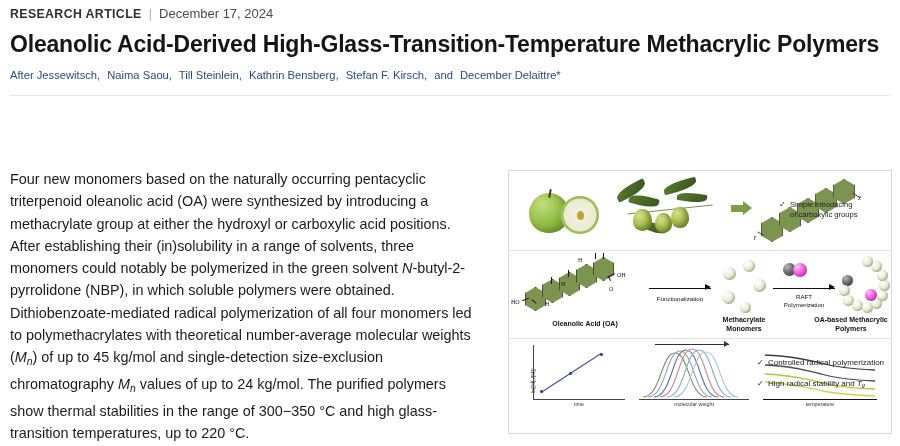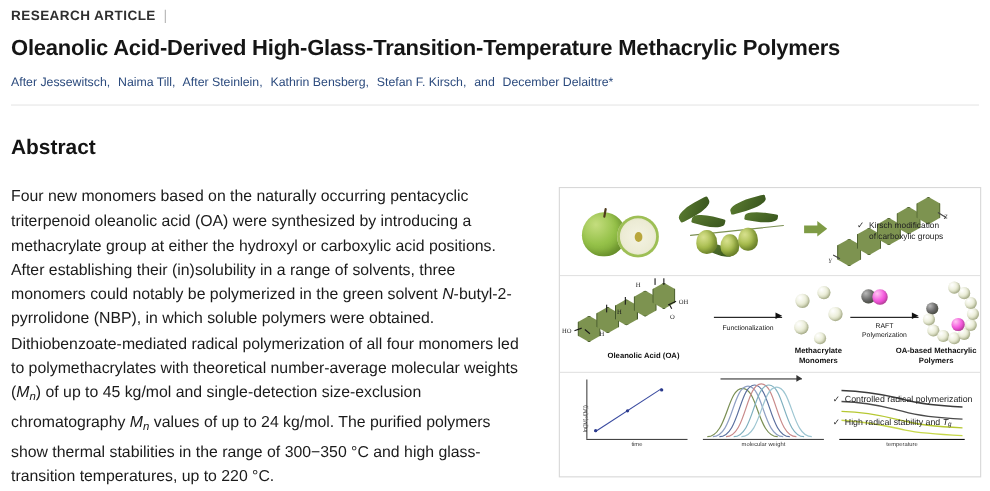--- a/index.html
+++ b/index.html
@@ -20,21 +20,21 @@
   }
   .kicker {
     font-weight: 700; letter-spacing: .4px; color: #2f2f2f;
     font-size: 12.3px;
   }
   .kicker-sep { color: #b9b9b9; font-weight: 400; font-size: 13px; }
   .pubdate { color: #4a4a4a; font-size: 13px; }
 
   .title {
     margin: 9px 0 0 0;
-    font-size: 20px;
+    font-size: 23px;
     line-height: 26px;
     font-weight: 700;
     color: #151515;
     letter-spacing: -0.2px;
     white-space: nowrap;
   }
 
   .authors {
     margin-top: 11px;
     font-size: 11.2px;
@@ -201,38 +201,38 @@
 </style>
 </head>
 <body>
 
 <div class="page">
 
   <div class="article-header">
     <div class="kicker-row">
       <span class="kicker">RESEARCH ARTICLE</span>
       <span class="kicker-sep">|</span>
+      <span class="pubdate">December 17, 2024</span>
     </div>
 
     <h1 class="title">Oleanolic Acid-Derived High-Glass-Transition-Temperature Methacrylic Polymers</h1>
 
     <div class="authors">
       <span class="au">After Jessewitsch,</span><span class="sep"></span>
-      <span class="au">Naima Till,</span><span class="sep"></span>
-      <span class="au">After Steinlein,</span><span class="sep"></span>
+      <span class="au">Naima Saou,</span><span class="sep"></span>
+      <span class="au">Till Steinlein,</span><span class="sep"></span>
       <span class="au">Kathrin Bensberg,</span><span class="sep"></span>
       <span class="au">Stefan F. Kirsch,</span><span class="sep"></span>
       <span class="conj">and</span><span class="sep"></span>
       <span class="au">December Delaittre*</span>
     </div>
   </div>
 
   <div class="divider"></div>
 
-  <div class="abstract-h">Abstract</div>
 
   <div class="abstract-body">
     <span>Four new monomers based on the naturally occurring pentacyclic triterpenoid oleanolic acid (OA) were synthesized by introducing a methacrylate group at either the hydroxyl or carboxylic acid positions. After establishing their (in)solubility in a range of solvents, three monomers could notably be polymerized in the green solvent </span><i>N</i><span>-butyl-2-pyrrolidone (NBP), in which soluble polymers were obtained. Dithiobenzoate-mediated radical polymerization of all four monomers led to polymethacrylates with theoretical number-average molecular weights (</span><i>M</i><span class="sub">n</span><span>) of up to 45 kg/mol and single-detection size-exclusion chromatography </span><i>M</i><span class="sub">n</span><span> values of up to 24 kg/mol. The purified polymers show thermal stabilities in the range of 300−350 °C and high glass-transition temperatures, up to 220 °C.</span>
   </div>
 
   <div class="ga">
 
     <div class="ga-panel ga-p1">
 
       <div class="apples">
@@ -266,21 +266,21 @@
         <div class="hex" style="left:58px; top:11px;"></div>
         <div class="hex" style="left:76px; top:2px;"></div>
         <div class="hexbond" style="left:0px; top:56px; width:7px; transform:rotate(28deg);"></div>
         <div class="hexbond" style="left:95px; top:18px; width:9px; transform:rotate(32deg);"></div>
         <span class="hexlbl" style="left:-4px; top:58px;">Y</span>
         <span class="hexlbl" style="left:101px; top:18px;">Z</span>
       </div>
 
       <div class="check-block" style="left:270px; top:29px; width:112px;">
         <span class="ck">✓</span>
-        <span class="ctxt">Kirsch modification</span>
+        <span class="ctxt">Simple introducing</span>
         <span class="ctxt">of carboxylic groups</span>
       </div>
     </div>
 
     <div class="ga-panel ga-p2">
 
       <div class="oa-struct">
         <div class="oa-hex" style="left:4px;  top:32px;"></div>
         <div class="oa-hex" style="left:21px; top:24px;"></div>
         <div class="oa-hex" style="left:38px; top:17px;"></div>

